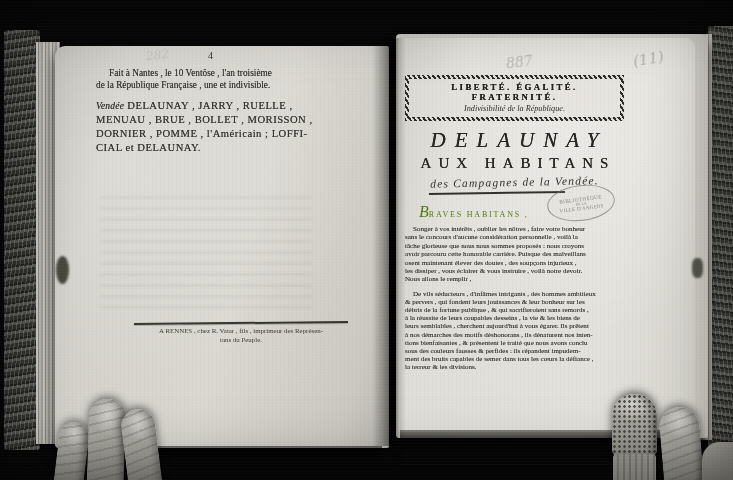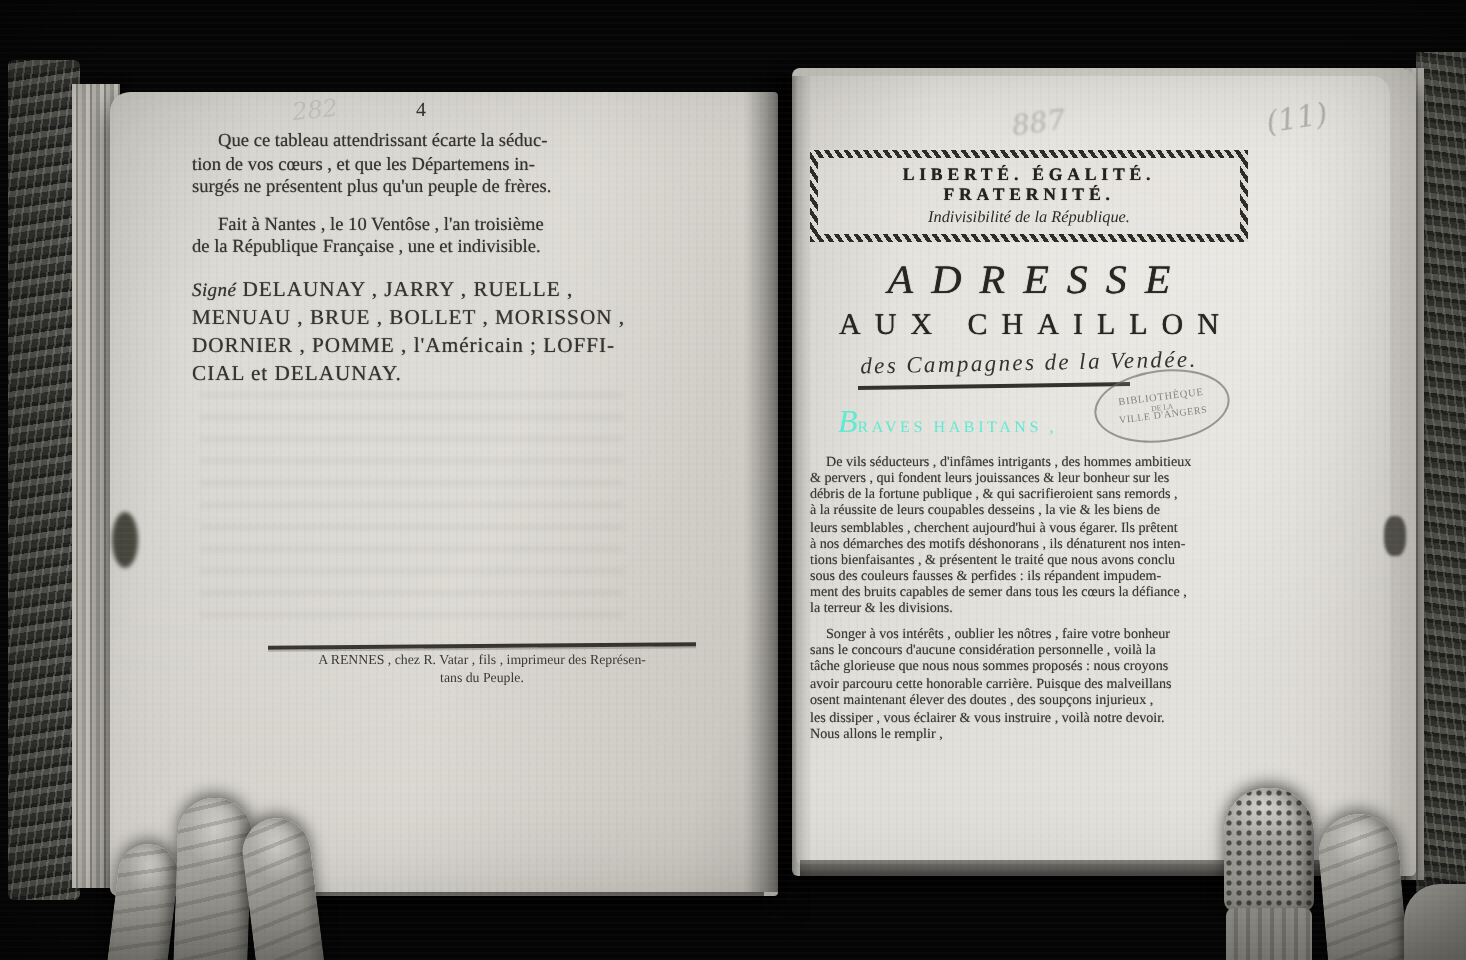--- a/index.html
+++ b/index.html
@@ -97,21 +97,21 @@
     text-shadow:0 0 .4px #23221e;}
   .motto-2{font-size:8.2px;font-style:italic;margin-top:2px;color:#2c2b26;text-align:center;}
   .title-adresse{margin-top:7px;text-align:center;font-style:italic;font-size:21px;
     letter-spacing:9px;text-indent:9px;color:#26251f;transform:scaleY(.96);
     text-shadow:0 0 .5px #26251f;}
   .title-habitans{margin-top:2px;text-align:center;font-size:15px;letter-spacing:7px;
     text-indent:7px;color:#26251f;text-shadow:0 0 .5px #26251f;}
   .title-script{margin-top:4px;text-align:center;font-style:italic;font-size:11.5px;
     letter-spacing:1.2px;color:#33322b;transform:rotate(-1.2deg);}
   .rp-rule{width:136px;height:2px;background:#33322c;margin:4px 0 0 24px;transform:rotate(-.8deg);}
-  .salutation{margin:9px 0 0 14px;color:#5eead4;}
+  .salutation{margin:9px 0 0 14px;color:#4d7c0f;}
   .salutation .init{font-style:italic;font-size:16px;}
   .salutation .rest{font-size:8px;letter-spacing:1.8px;}
   .rp-body{white-space:pre-line;font-size:7.05px;line-height:8.15px;text-indent:8px;
     color:#3a3932;text-shadow:0 0 .4px rgba(58,57,50,.6);}
   .rp-body1{margin-top:6px;}
   .rp-body2{margin-top:4px;line-height:8.4px;}
   
   .stamp{
     position:absolute;left:547px;top:185px;width:66px;height:34px;border-radius:50%;
     border:1.3px solid rgba(104,104,96,.75);transform:rotate(-7deg);
@@ -180,62 +180,59 @@
   <div class="page-right"></div>
   <div class="gutter-shadow"></div>
   <div class="shadow-under-left"></div>
   <div class="shadow-under-right"></div>
   <div class="ink-blot-left"></div>
   <div class="ink-blot-right"></div>
   <div class="ghost-text"></div>
 
   <div class="lp-content">
     <div class="lp-pageno">4</div>
-    <div class="lp-para lp-para1">Que ce tableau attendrissant écarte la séduc-
-tion de vos cœurs , et que les Départemens in-
-surgés ne présentent plus qu'un peuple de frères.</div>
     <div class="lp-para lp-para2">Fait à Nantes , le 10 Ventôse , l'an troisième
 de la République Française , une et indivisible.</div>
-    <div class="lp-signed"><span class="sig-label">Signé</span><span> DELAUNAY , JARRY , RUELLE ,</span><div class="sig-rest">MENUAU , BRUE , BOLLET , MORISSON ,
+    <div class="lp-signed"><span class="sig-label">Vendée</span><span> DELAUNAY , JARRY , RUELLE ,</span><div class="sig-rest">MENUAU , BRUE , BOLLET , MORISSON ,
 DORNIER , POMME , l'Américain ; LOFFI-
 CIAL et DELAUNAY.</div></div>
     <div class="lp-imprint">
       <div class="lp-imprint-rule"></div>
       <div class="lp-imprint-text">A RENNES , chez R. Vatar , fils , imprimeur des Représen-
 tans du Peuple.</div>
     </div>
   </div>
 
   <div class="rp-content">
     <div class="motto-box">
       <div class="motto-1">LIBERTÉ. ÉGALITÉ. FRATERNITÉ.</div>
       <div class="motto-2">Indivisibilité de la République.</div>
     </div>
-    <div class="title-adresse">ADRESSE</div>
-    <div class="title-habitans">AUX CHAILLON</div>
+    <div class="title-adresse">DELAUNAY</div>
+    <div class="title-habitans">AUX HABITANS</div>
     <div class="title-script">des Campagnes de la Vendée.</div>
     <div class="rp-rule"></div>
     <div class="salutation"><span class="init">B</span><span class="rest">RAVES HABITANS ,</span></div>
+    <div class="rp-body rp-body2">Songer à vos intérêts , oublier les nôtres , faire votre bonheur
+sans le concours d'aucune considération personnelle , voilà la
+tâche glorieuse que nous nous sommes proposés : nous croyons
+avoir parcouru cette honorable carrière. Puisque des malveillans
+osent maintenant élever des doutes , des soupçons injurieux ,
+les dissiper , vous éclairer &amp; vous instruire , voilà notre devoir.
+Nous allons le remplir ,</div>
     <div class="rp-body rp-body1">De vils séducteurs , d'infâmes intrigants , des hommes ambitieux
 &amp; pervers , qui fondent leurs jouissances &amp; leur bonheur sur les
 débris de la fortune publique , &amp; qui sacrifieroient sans remords ,
 à la réussite de leurs coupables desseins , la vie &amp; les biens de
 leurs semblables , cherchent aujourd'hui à vous égarer. Ils prêtent
 à nos démarches des motifs déshonorans , ils dénaturent nos inten-
 tions bienfaisantes , &amp; présentent le traité que nous avons conclu
 sous des couleurs fausses &amp; perfides : ils répandent impudem-
 ment des bruits capables de semer dans tous les cœurs la défiance ,
 la terreur &amp; les divisions.</div>
-    <div class="rp-body rp-body2">Songer à vos intérêts , oublier les nôtres , faire votre bonheur
-sans le concours d'aucune considération personnelle , voilà la
-tâche glorieuse que nous nous sommes proposés : nous croyons
-avoir parcouru cette honorable carrière. Puisque des malveillans
-osent maintenant élever des doutes , des soupçons injurieux ,
-les dissiper , vous éclairer &amp; vous instruire , voilà notre devoir.
-Nous allons le remplir ,</div>
   </div>
 
   <div class="stamp">
     <div class="s1">BIBLIOTHÈQUE</div>
     <div class="s2">DE LA</div>
     <div class="s3">VILLE D'ANGERS</div>
   </div>
 
   <div class="pencil pencil-left">282</div>
   <div class="pencil pencil-887">887</div>

